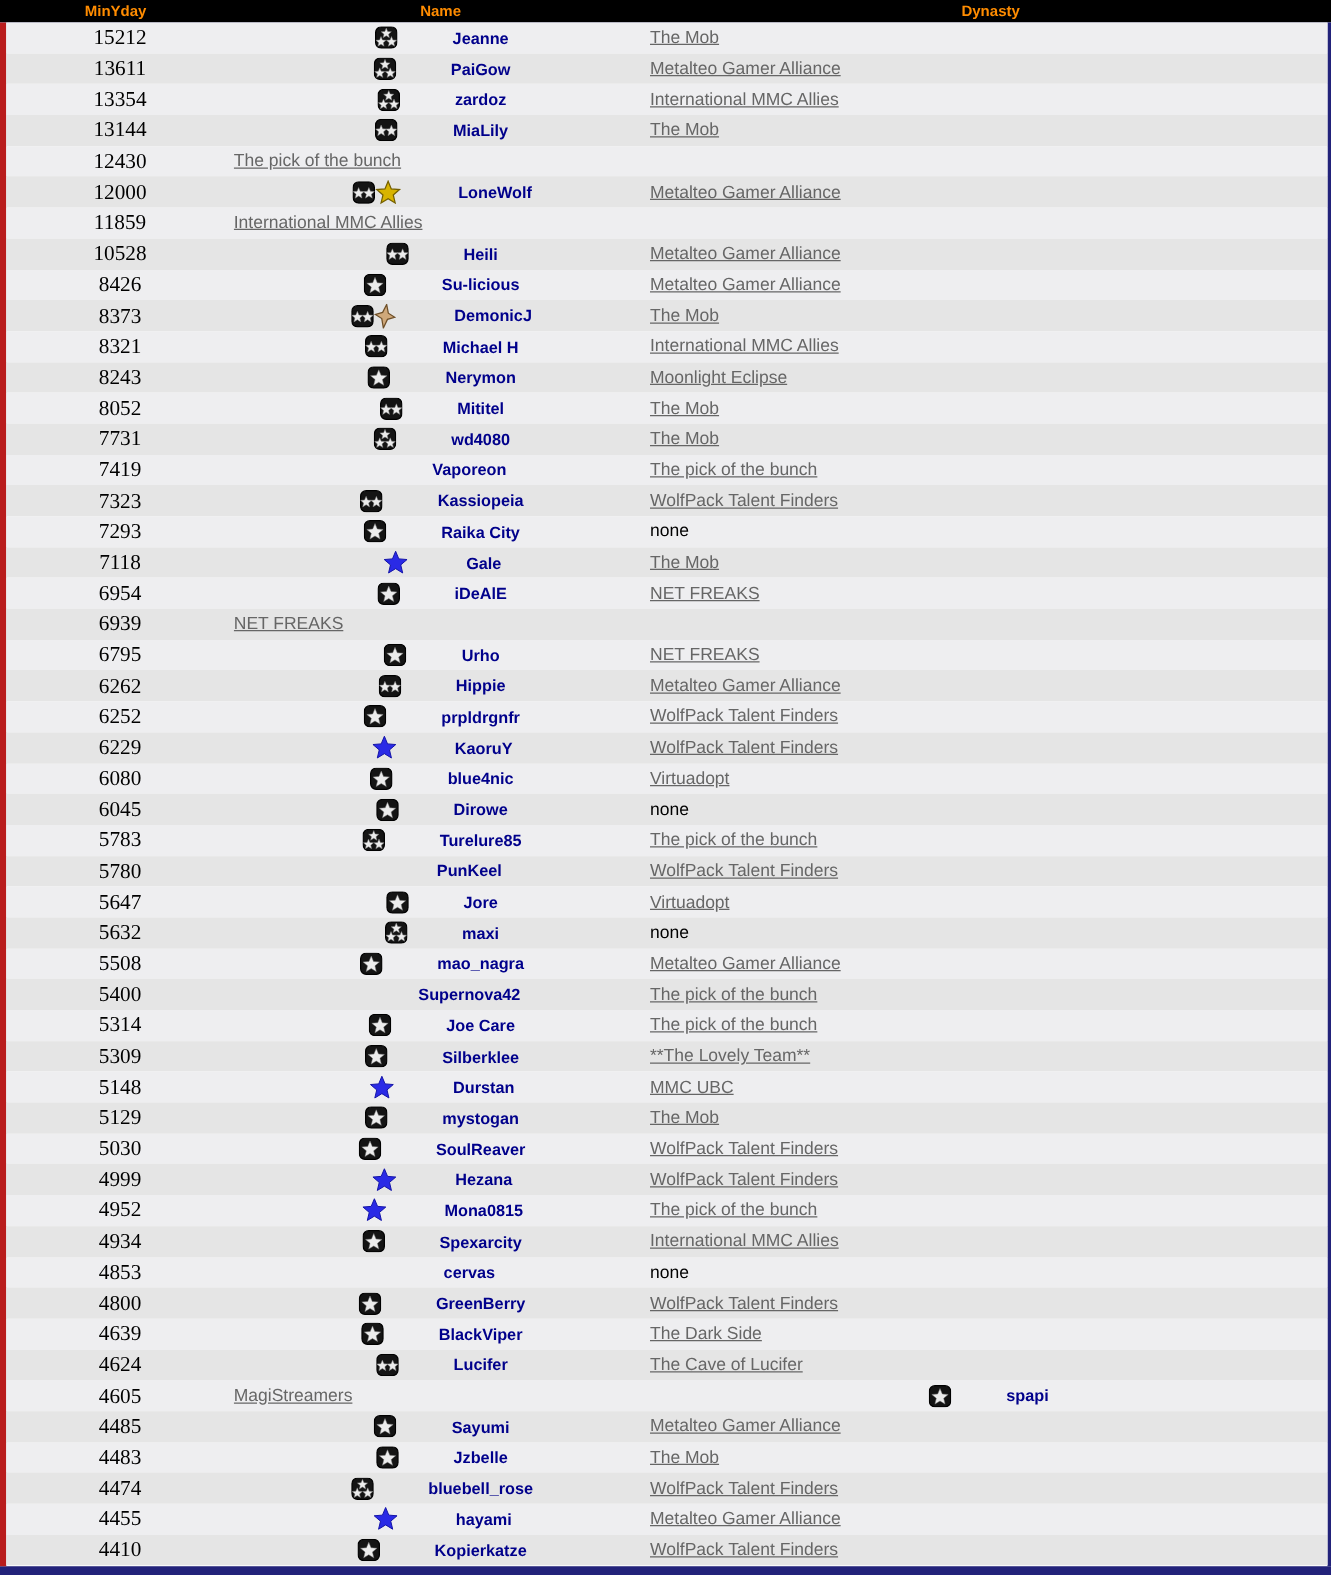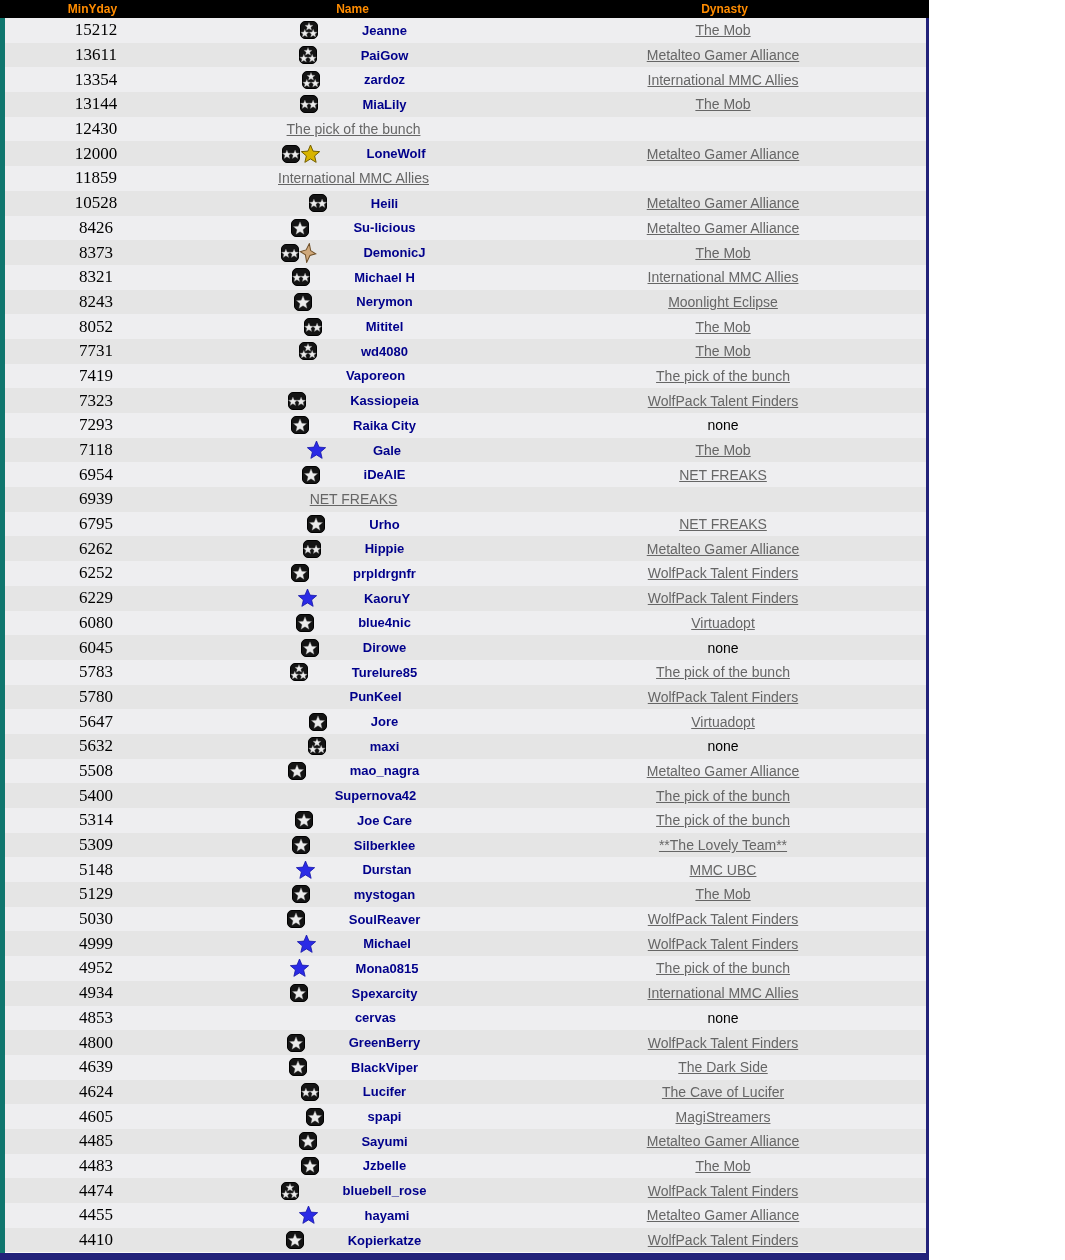--- a/index.html
+++ b/index.html
@@ -1,17 +1,17 @@
 <!DOCTYPE html>
 <html><head>
 <meta charset="utf-8">
 <style>
   html,body{margin:0;padding:0;}
   .page{
-    width:929px;height:1260px;
+    width:1065px;height:1260px;
     background:#22227a;
     font-family:"Liberation Sans",sans-serif;
     overflow:hidden;
     box-sizing:border-box;
   }
   .header-row{
     height:18px;
     background:#000;
     display:grid;
     grid-template-columns:185px 335px 1fr;
@@ -19,21 +19,21 @@
   }
   .hcell{
     color:#ff8c00;
     font-weight:bold;
     font-size:12px;
     text-align:center;
     line-height:18px;
   }
   .tbody{
     height:1235px;
-    border-left:5px solid #0f766e;
+    border-left:5px solid #b91c1c;
     border-right:3px solid #22227a;
     background:#f9f9f9;
   }
   .row{
     height:24.7px;
     display:grid;
     grid-template-columns:182px 333px 1fr;
     align-items:center;
   }
   .row.odd{background:#eeeef0;}
@@ -51,21 +51,21 @@
     align-items:center;
   }
   .pname{
     font-size:13px;
     font-weight:bold;
     color:#00008b;
     padding-left:44px;
   }
   .icon{display:inline-flex;align-items:center;flex:0 0 auto;}
   .icon.standalone{margin-right:2px;}
-  .dyncell{text-align:center;}
+  .dyncell{}
   .dynlink{
     font-size:14px;
     color:#666;
     text-decoration:underline;
     cursor:pointer;
   }
   .dynnone{
     font-size:14px;
     color:#000;
   }
@@ -544,21 +544,21 @@
     <div class="cell dyncell"><span class="dynlink">WolfPack Talent Finders</span></div>
   </div>
       <div class="row even">
     <div class="cell minyday">4999</div>
     <div class="cell namecell">
           <span class="icon standalone">
             <svg width="21" height="20" viewBox="0 0 21 20">
               <polygon points="10.50,1.00 13.04,7.11 19.63,7.63 14.61,11.93 16.14,18.37 10.50,14.92 4.86,18.37 6.39,11.93 1.37,7.63 7.96,7.11" fill="#2a2ae6" stroke="#1414a8" stroke-width="0.8"></polygon>
             </svg>
           </span>
-          <span class="pname">Michael</span>
+          <span class="pname">Hezana</span>
         </div>
     <div class="cell dyncell"><span class="dynlink">WolfPack Talent Finders</span></div>
   </div>
       <div class="row odd">
     <div class="cell minyday">4952</div>
     <div class="cell namecell">
           <span class="icon standalone">
             <svg width="21" height="20" viewBox="0 0 21 20">
               <polygon points="10.50,1.00 13.04,7.11 19.63,7.63 14.61,11.93 16.14,18.37 10.50,14.92 4.86,18.37 6.39,11.93 1.37,7.63 7.96,7.11" fill="#2a2ae6" stroke="#1414a8" stroke-width="0.8"></polygon>
             </svg>
@@ -622,30 +622,30 @@
               <polygon points="4.90,5.00 6.14,7.99 9.37,8.25 6.91,10.35 7.66,13.50 4.90,11.81 2.14,13.50 2.89,10.35 0.43,8.25 3.66,7.99" fill="#ececec" stroke="#777" stroke-width="0.4"></polygon>
               <polygon points="13.10,5.00 14.34,7.99 17.57,8.25 15.11,10.35 15.86,13.50 13.10,11.81 10.34,13.50 11.09,10.35 8.63,8.25 11.86,7.99" fill="#ececec" stroke="#777" stroke-width="0.4"></polygon>
             </svg>
           </span>
           <span class="pname">Lucifer</span>
         </div>
     <div class="cell dyncell"><span class="dynlink">The Cave of Lucifer</span></div>
   </div>
       <div class="row odd">
     <div class="cell minyday">4605</div>
+    <div class="cell dyncell"><span class="dynlink">MagiStreamers</span></div>
     <div class="cell namecell">
           <span class="icon">
             <svg width="18" height="18" viewBox="0 0 18 18">
               <rect x="0.5" y="0.5" width="17" height="17" rx="4.5" fill="#141414" stroke="#000"></rect>
               <polygon points="9.00,2.80 10.83,7.19 15.56,7.57 11.95,10.66 13.06,15.28 9.00,12.80 4.94,15.28 6.05,10.66 2.44,7.57 7.17,7.19" fill="#ececec" stroke="#777" stroke-width="0.4"></polygon>
             </svg>
           </span>
           <span class="pname">spapi</span>
         </div>
-    <div class="cell dyncell"><span class="dynlink">MagiStreamers</span></div>
   </div>
       <div class="row even">
     <div class="cell minyday">4485</div>
     <div class="cell namecell">
           <span class="icon">
             <svg width="18" height="18" viewBox="0 0 18 18">
               <rect x="0.5" y="0.5" width="17" height="17" rx="4.5" fill="#141414" stroke="#000"></rect>
               <polygon points="9.00,2.80 10.83,7.19 15.56,7.57 11.95,10.66 13.06,15.28 9.00,12.80 4.94,15.28 6.05,10.66 2.44,7.57 7.17,7.19" fill="#ececec" stroke="#777" stroke-width="0.4"></polygon>
             </svg>
           </span>

